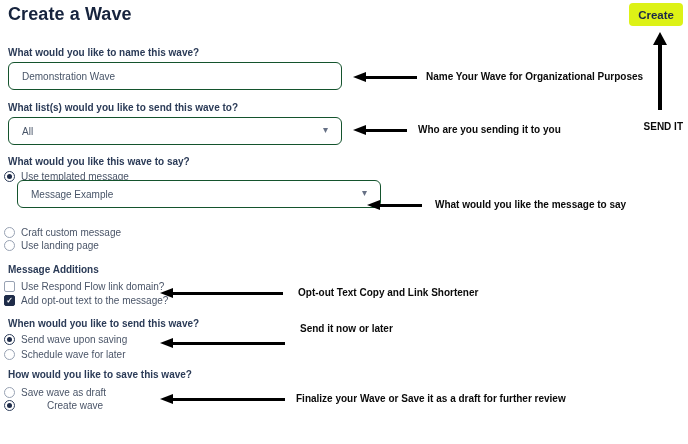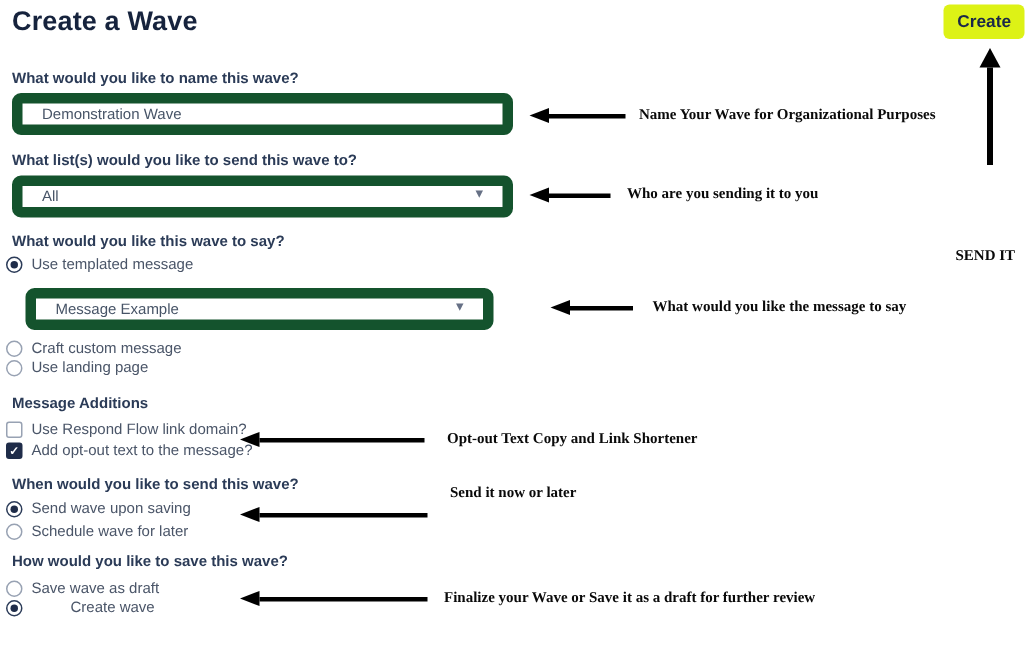--- a/index.html
+++ b/index.html
@@ -19,21 +19,21 @@
     font-family:inherit; font-size:11.5px; font-weight:700; cursor:pointer;
     display:flex; align-items:center;
   }
 
   
   .q-label { font-size:10px; font-weight:600; color:#2b3b57; white-space:nowrap; }
 
   
   .field {
     left:8px; width:334px; height:28px;
-    border:7px solid #14532d; border-radius:6px; background:#fff;
+    border:1px solid #14532d; border-radius:6px; background:#fff;
     font-family:inherit; font-size:10px; color:#475467; padding:0 13px;
   }
   .select {
     display:flex; align-items:center; justify-content:space-between;
     cursor:pointer;
     text-align:center;
   }
   .select .sel-value { font-size:10px; color:#475467; }
   .caret { font-size:10px; color:#667085; line-height:1; transform:translateY(-1px); }
 
@@ -67,21 +67,21 @@
   }
   .arrow-left .shaft { flex:1; height:3px; background:#000; }
   .arrow-up { display:flex; flex-direction:column; align-items:center; width:14px; }
   .arrow-up .head {
     width:0; height:0; flex:none;
     border-left:7px solid transparent; border-right:7px solid transparent;
     border-bottom:13px solid #000;
   }
   .arrow-up .shaft { width:3.5px; flex:1; background:#000; }
 
-  .ann { font-size:10px; font-weight:700; color:#0a0a0a; white-space:nowrap; line-height:11px;font-family:Liberation Serif, serif; }
+  .ann { font-size:10px; font-weight:700; color:#0a0a0a; white-space:nowrap; line-height:11px; }
 </style>
 </head>
 <body>
 
 <div class="page">
 
   <h1 class="abs page-title">Create a Wave</h1>
   <button class="abs create-btn">Create</button>
 
   <div class="abs q-label" style="left:8px; top:47px;">What would you like to name this wave?</div>
@@ -93,21 +93,21 @@
     <span class="caret">▾</span>
   </div>
 
   <div class="abs q-label" style="left:8px; top:156px;">What would you like this wave to say?</div>
 
   <div class="abs opt-row" style="left:4px; top:171px;">
     <span class="radio on"></span>
     <span class="opt-label">Use templated message</span>
   </div>
 
-  <div class="abs field select" style="left:17px; top:192px; width:312px;">
+  <div class="abs field select" style="left:17px; top:180px; width:364px;">
     <span class="sel-value">Message Example</span>
     <span class="caret">▾</span>
   </div>
 
   <div class="abs opt-row" style="left:4px; top:227px;">
     <span class="radio"></span>
     <span class="opt-label">Craft custom message</span>
   </div>
   <div class="abs opt-row" style="left:4px; top:240px;">
     <span class="radio"></span>
@@ -180,15 +180,15 @@
   <div class="abs arrow-left" style="left:160px; top:394px; width:125px;">
       <span class="head"></span>
       <span class="shaft"></span>
     </div>
   <div class="abs ann" style="left:296px; top:393px;">Finalize your Wave or Save it as a draft for further review</div>
 
   <div class="abs arrow-up" style="left:653px; top:32px; height:78px;">
       <span class="head"></span>
       <span class="shaft"></span>
     </div>
-  <div class="abs ann" style="left:637px; top:121px; width:46px; text-align:left;margin-top:44px;">SEND IT</div>
+  <div class="abs ann" style="left:637px; top:121px; width:46px; text-align:right;">SEND IT</div>
 
 </div>
 
 </body></html>

